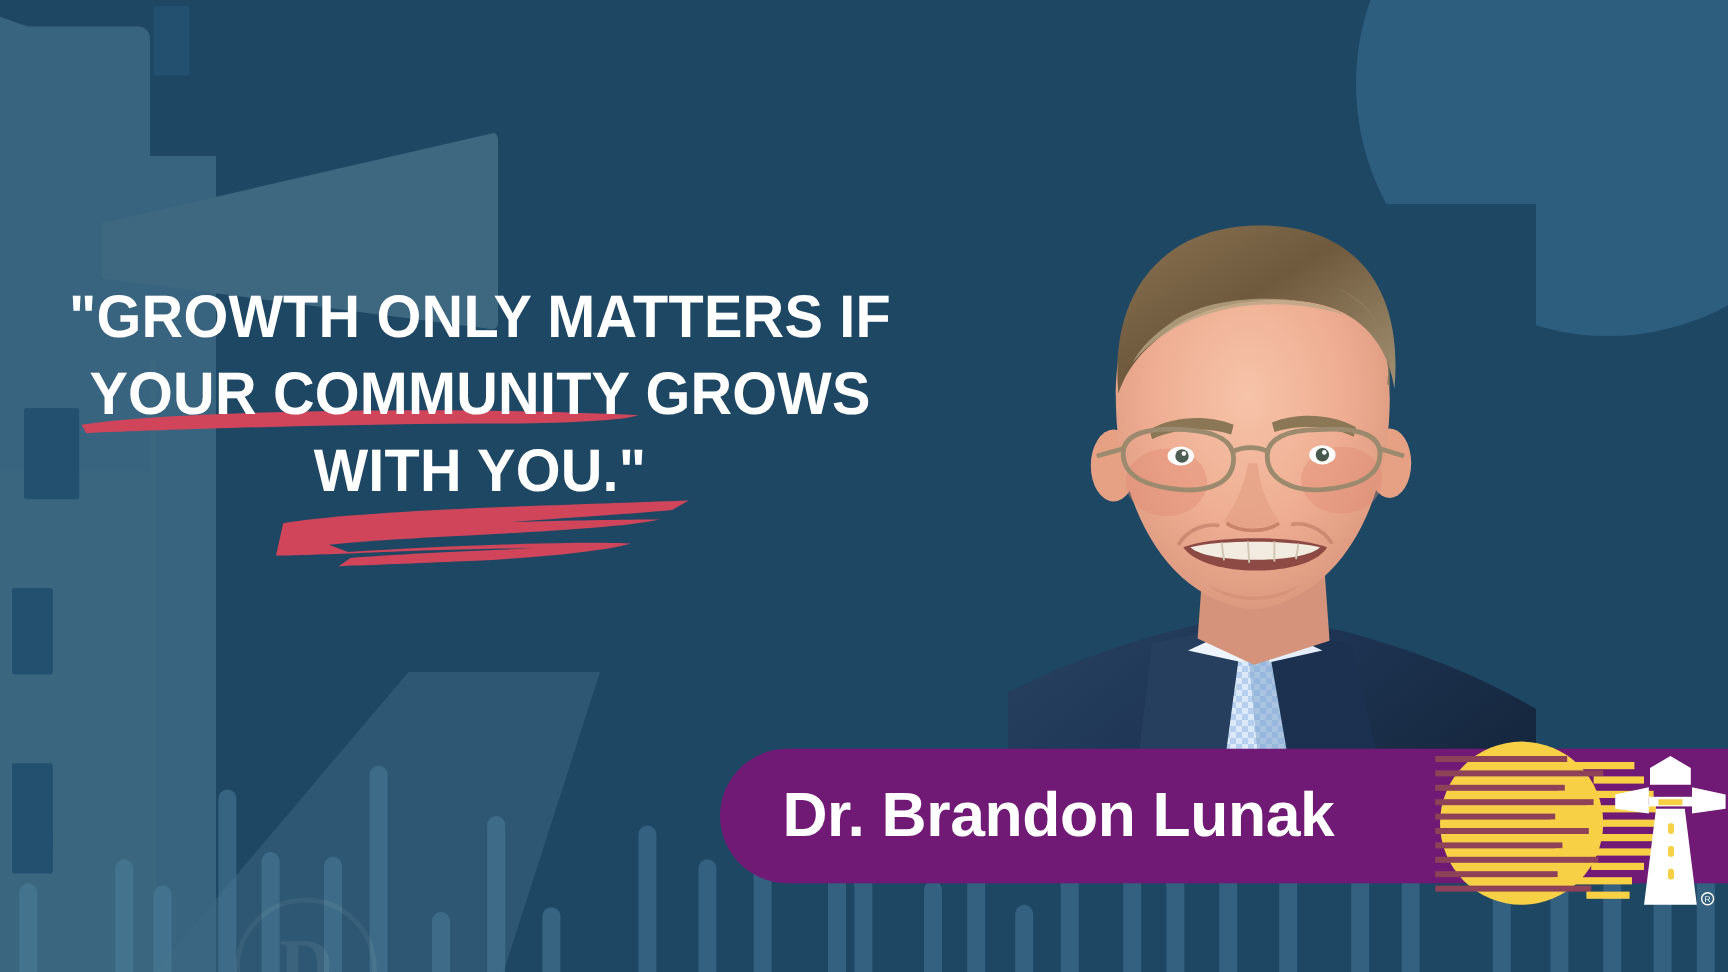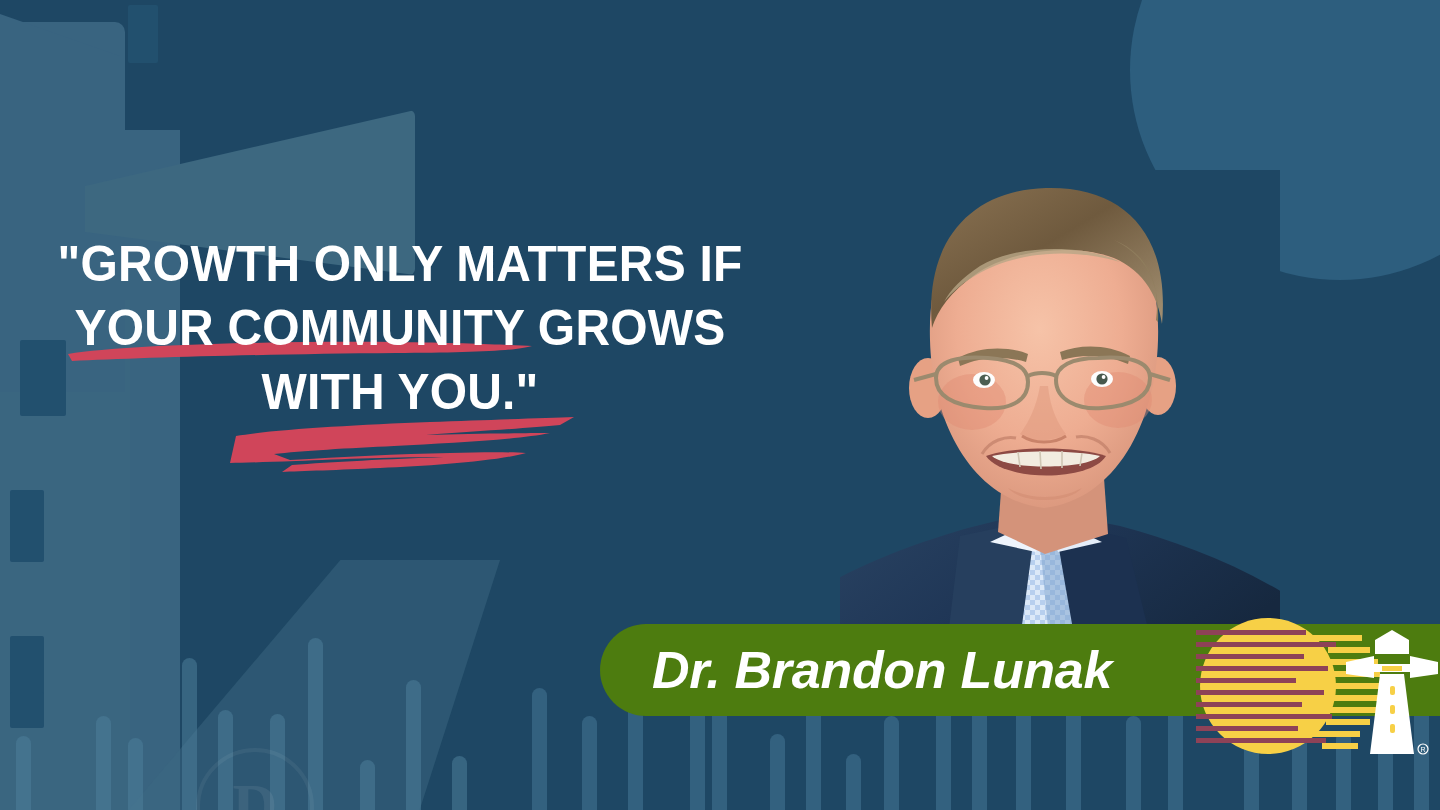--- a/index.html
+++ b/index.html
@@ -138,27 +138,26 @@
     position:absolute;
     left:230px; top:416px;
     width:350px; height:58px;
     z-index:5;
   }
 
   
   .name-banner{
     position:absolute;
     left:600px; top:624px;
-    width:840px; height:92px;
-    background:#4d7c0f;
+    width:840px; height:112px;
+    background:#701a75;
     border-radius:60px 0 0 60px;
     z-index:8;
     display:flex;
     align-items:center;
-    font-style:italic;
   }
   .name-text{
     margin-left:52px;
     color:#fff;
     font-size:52px;
     font-weight:700;
     letter-spacing:-.3px;
     white-space:nowrap;
   }
 

